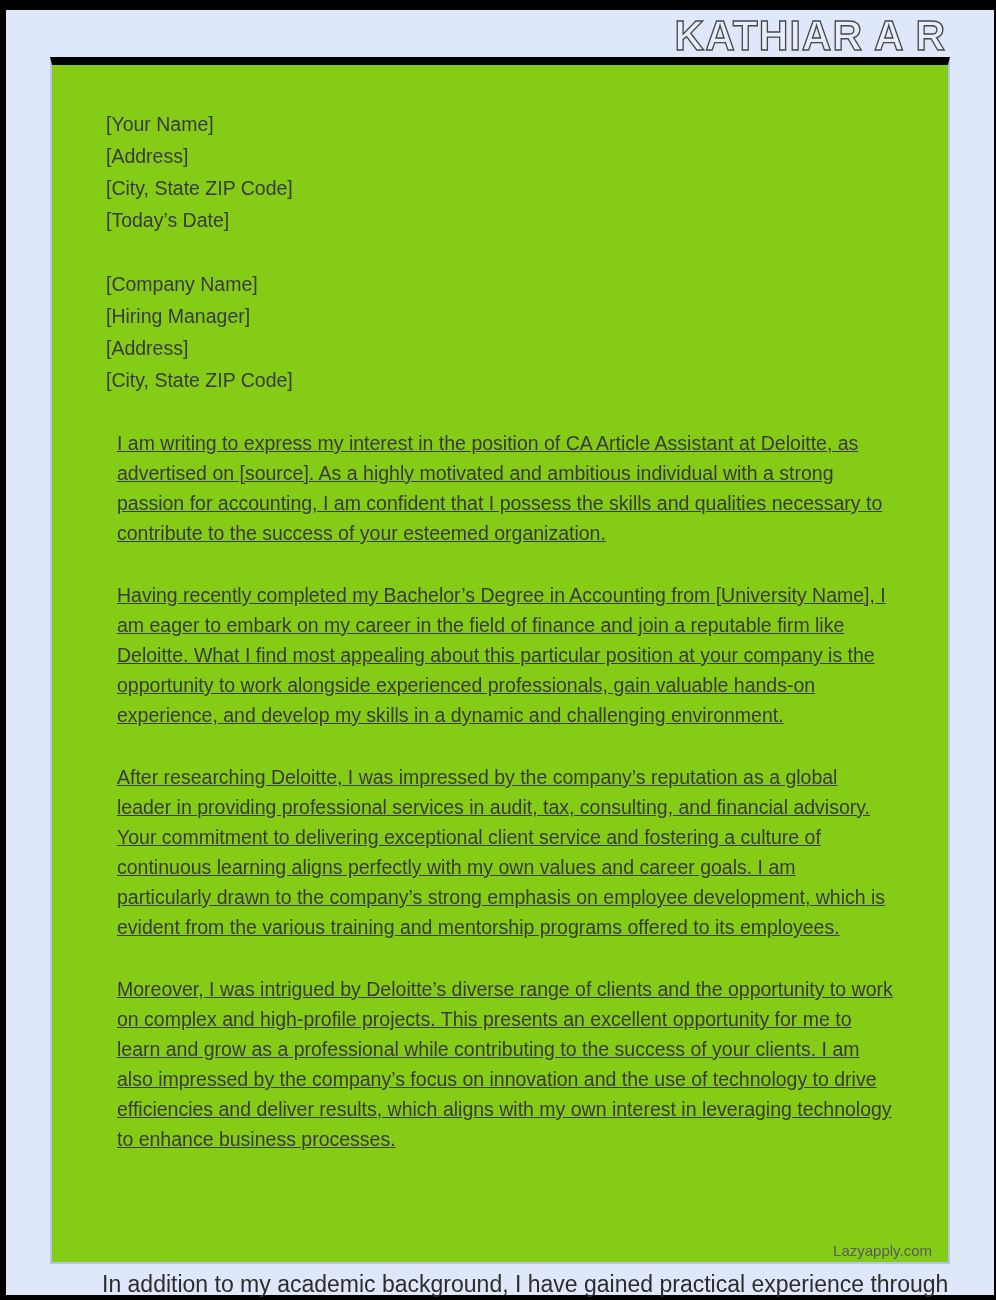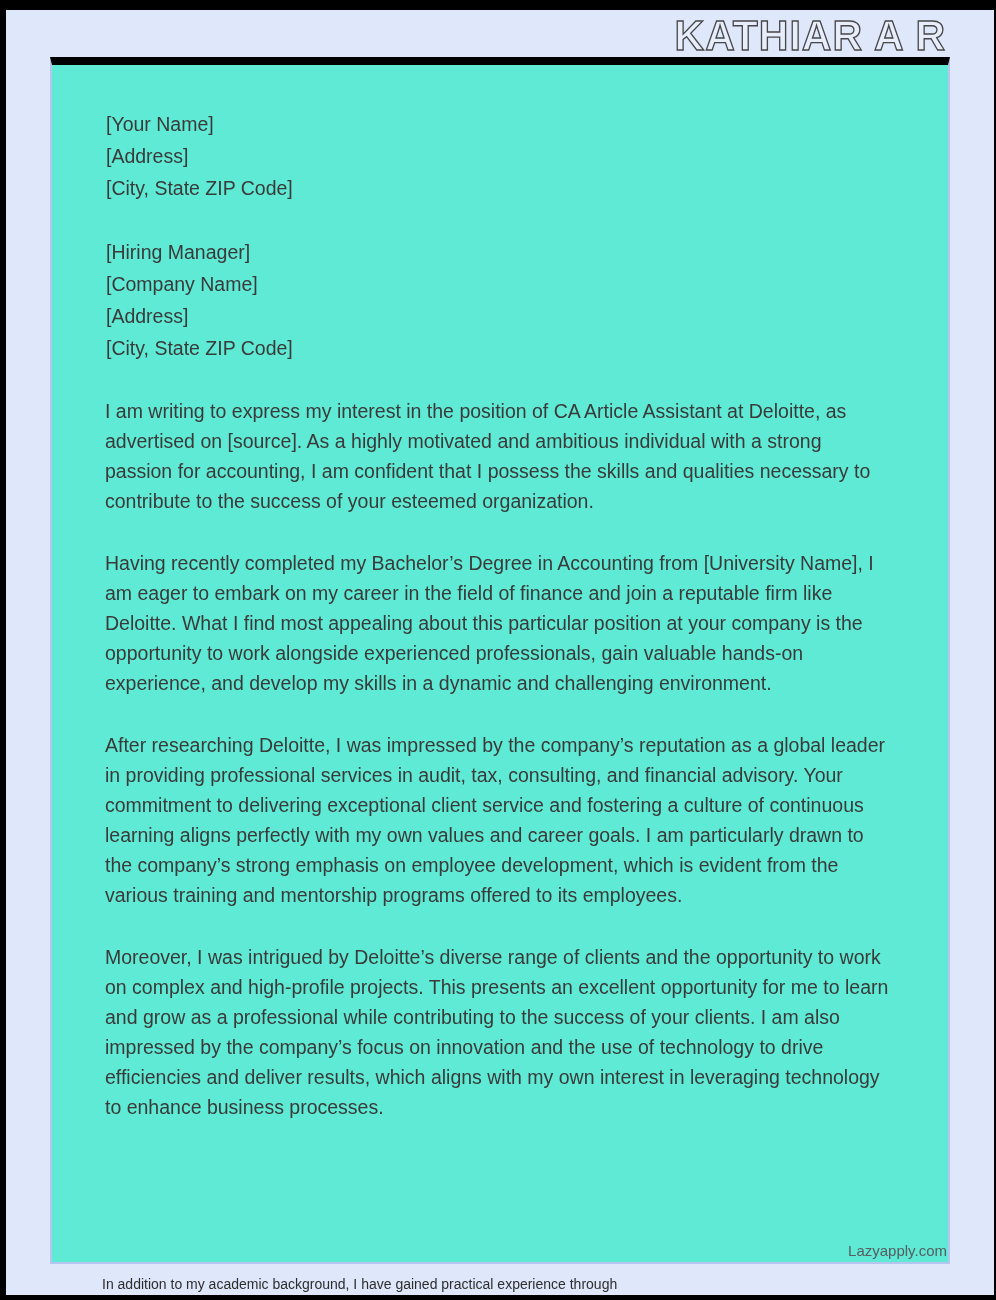--- a/index.html
+++ b/index.html
@@ -28,73 +28,74 @@
     -webkit-text-stroke: 1.3px #474747;
     white-space: nowrap;
     transform: scaleY(1.02);
   }
   .page {
     position: absolute;
     left: 48px;
     top: 55px;
     width: 900px;
     height: 1207px;
-    background: #5eead4;
+    background: #84cc16;
     border: 2px solid #b4c6f0;
     border-top: 8px solid #000000;
   }
   .letter {
     padding: 41px 53px 0 51px;
     font-size: 19.5px;
     line-height: 30px;
     color: #3a3a3a;
   }
   .block { margin-bottom: 30px; }
-  .letter p { margin: 0 0 30px 0; }
+  .letter p { margin: 0 0 30px 12px; text-decoration: underline; }
   .letter .line { white-space: nowrap; }
   .watermark {
     position: absolute;
-    right: 0;
+    right: 15px;
     bottom: 1px;
     font-size: 15px;
     line-height: 18px;
     color: #585b61;
     text-decoration: none;
     cursor: pointer;
   }
   .overflow-line {
     position: absolute;
     left: 99px;
     top: 1266px;
-    font-size: 14px;
+    font-size: 23px;
     line-height: 30px;
     color: #2d2d2d;
     white-space: nowrap;
   }
 </style>
 </head>
 <body>
 
 <div class="screen">
   <div class="bg"></div>
 
   <div class="brand">KATHIAR A R</div>
 
   <div class="page">
     <div class="letter">
 
       <div class="block">
         <div class="line">[Your Name]</div>
         <div class="line">[Address]</div>
         <div class="line">[City, State ZIP Code]</div>
+        <div class="line">[Today’s Date]</div>
       </div>
 
       <div class="block">
+        <div class="line">[Company Name]</div>
         <div class="line">[Hiring Manager]</div>
-        <div class="line">[Company Name]</div>
         <div class="line">[Address]</div>
         <div class="line">[City, State ZIP Code]</div>
       </div>
 
 
       <p>I am writing to express my interest in the position of CA Article Assistant at Deloitte, as advertised on [source]. As a highly motivated and ambitious individual with a strong passion for accounting, I am confident that I possess the skills and qualities necessary to contribute to the success of your esteemed organization.</p>
       <p>Having recently completed my Bachelor’s Degree in Accounting from [University Name], I am eager to embark on my career in the field of finance and join a reputable firm like Deloitte. What I find most appealing about this particular position at your company is the opportunity to work alongside experienced professionals, gain valuable hands-on experience, and develop my skills in a dynamic and challenging environment.</p>
       <p>After researching Deloitte, I was impressed by the company’s reputation as a global leader in providing professional services in audit, tax, consulting, and financial advisory. Your commitment to delivering exceptional client service and fostering a culture of continuous learning aligns perfectly with my own values and career goals. I am particularly drawn to the company’s strong emphasis on employee development, which is evident from the various training and mentorship programs offered to its employees.</p>
       <p>Moreover, I was intrigued by Deloitte’s diverse range of clients and the opportunity to work on complex and high-profile projects. This presents an excellent opportunity for me to learn and grow as a professional while contributing to the success of your clients. I am also impressed by the company’s focus on innovation and the use of technology to drive efficiencies and deliver results, which aligns with my own interest in leveraging technology to enhance business processes.</p>
 

